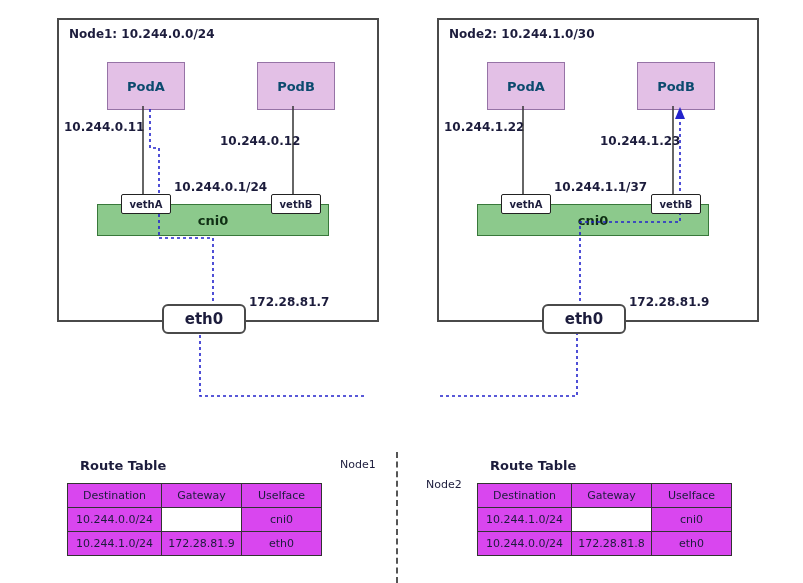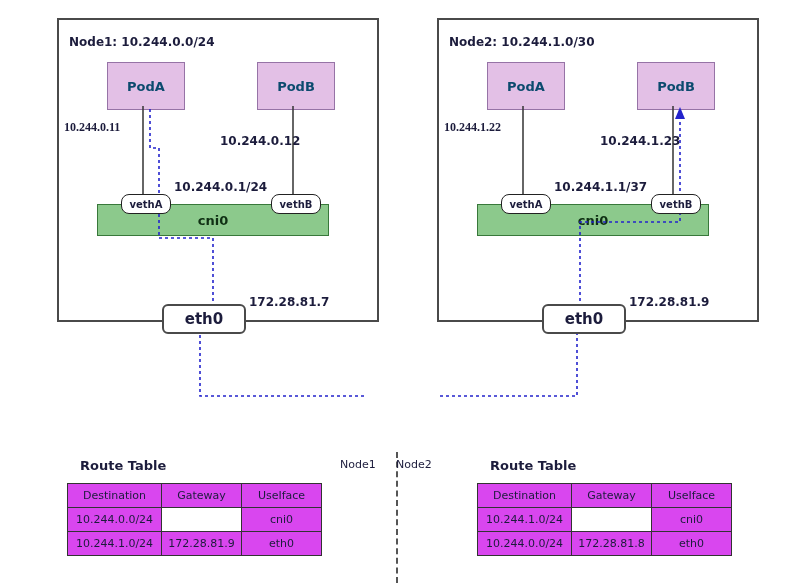--- a/index.html
+++ b/index.html
@@ -5,35 +5,35 @@
   html,body{margin:0;padding:0;background:#ffffff;}
   .canvas{
     position:relative;width:803px;height:583px;background:#ffffff;
     font-family:"DejaVu Sans","Liberation Sans",sans-serif;
     color:#1c1c3c;overflow:hidden;
   }
   
   .node{position:absolute;top:18px;width:318px;height:300px;border:2px solid #4a4a4a;background:#ffffff;}
   .node-1{left:57px;}
   .node-2{left:437px;}
-  .node-title{position:absolute;left:10px;top:7px;font-size:12px;font-weight:bold;margin-top:8px;}
+  .node-title{position:absolute;left:10px;top:7px;font-size:12px;font-weight:bold;}
   
   .pod{position:absolute;width:76px;height:46px;background:#e3c0e6;border:1.5px solid #9673a6;
        display:flex;align-items:center;justify-content:center;font-size:13px;font-weight:bold;color:#0c4a6e;z-index:2;}
   .pod-a{left:48px;top:42px;}
   .pod-b{left:198px;top:42px;}
   .ip-label{position:absolute;font-size:12px;font-weight:bold;white-space:nowrap;z-index:2;}
-  .ip-a{left:5px;top:100px;font-family:Liberation Serif, serif;}
+  .ip-a{left:5px;top:100px;}
   .ip-b{left:161px;top:114px;}
   .cni-ip{left:115px;top:160px;}
   
   .bridge{position:absolute;left:38px;top:184px;width:230px;height:30px;background:#8cc98c;border:1.5px solid #38783a;
           display:flex;align-items:center;justify-content:center;font-size:13px;font-weight:bold;color:#103014;z-index:1;}
   .veth{position:absolute;top:174px;width:48px;height:18px;background:#ffffff;border:1.2px solid #222;
-        display:flex;align-items:center;justify-content:center;font-size:10px;font-weight:bold;border-radius:8px;z-index:4;}
+        display:flex;align-items:center;justify-content:center;font-size:10px;font-weight:bold;border-radius:2px;z-index:4;}
   .veth-a{left:62px;}
   .veth-b{left:212px;}
   
   .eth0{position:absolute;left:103px;top:284px;width:80px;height:26px;background:#ffffff;border:2px solid #4a4a4a;
         border-radius:6px;display:flex;align-items:center;justify-content:center;font-size:15px;font-weight:bold;z-index:6;}
   .eth-ip{left:190px;top:275px;font-size:12px;}
   
   .switch{position:absolute;left:367px;top:380px;width:72px;height:32px;background:#ffffff;border:2px solid #4a4a4a;
           border-radius:6px;display:flex;align-items:center;justify-content:center;font-size:13px;font-weight:bold;z-index:6;}
   
@@ -47,21 +47,21 @@
   .rt-2{left:478px;}
   .rt-title{font-size:13px;font-weight:bold;margin:0 0 10px 12px;}
   .rt-grid{display:grid;grid-template-columns:94px 80px 80px;}
   .cell{border:1px solid #333;height:23px;display:flex;align-items:center;justify-content:center;
         font-size:11px;background:#d946ef;margin:0 0 -1px -1px;}
   .cell.head{font-weight:normal;}
   .cell.blank{border:none;background:transparent;}
   .divider{position:absolute;left:396px;top:452px;height:131px;border-left:2px dashed #555;}
   .div-label{position:absolute;top:458px;font-size:11px;}
   .div-label-1{left:340px;}
-  .div-label-2{left:396px;}
+  .div-label-2{left:426px;margin-top:20px;}
 </style>
 </head>
 <body>
 
 <div class="canvas">
 
   <div class="node node-1">
     <div class="node-title">Node1: 10.244.0.0/24</div>
     <div class="pod pod-a">
         <span>PodA</span>

